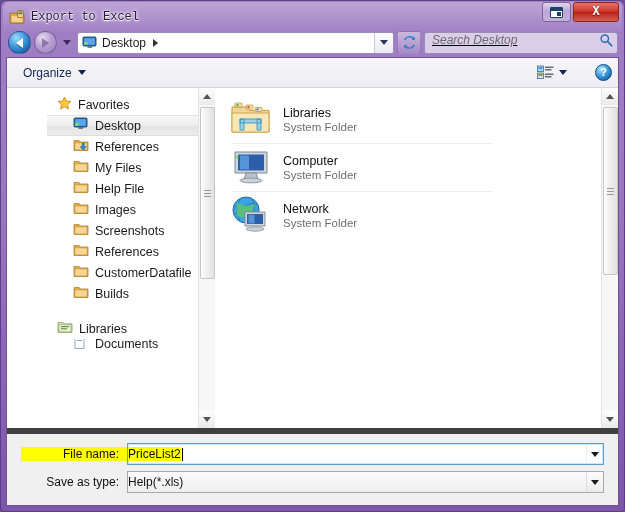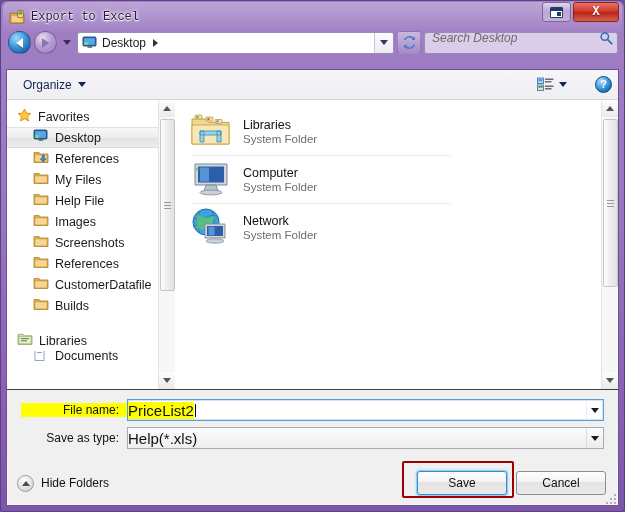--- a/index.html
+++ b/index.html
@@ -80,28 +80,28 @@
   .crumb-sep { width:0;height:0;border-top:4px solid transparent;border-bottom:4px solid transparent;border-left:5px solid #333; margin-left:3px;}
   .addr-dd { width:19px; height:20px; border-left:1px solid #cfc6de; display:flex;align-items:center;justify-content:center;
              background: linear-gradient(180deg,#fcfbfe,#eceaf3); }
   .addr-dd .caret-dn { border-top-color:#253a66; }
   .refreshbtn { width:24px; height:23px; display:flex;align-items:center;justify-content:center;
                 border:1px solid rgba(90,70,130,.35); border-radius:3px;
                 background: linear-gradient(180deg, rgba(255,255,255,.45), rgba(255,255,255,.1)); }
   .searchbox {
     width: 194px; height: 22px; background: rgba(255,255,255,.62);
     border: 1px solid #9c8bb8; border-radius: 3px;
-    display:flex; align-items:flex-end; padding: 0 4px 8px 7px;
+    display:flex; align-items:flex-start; padding: 0 4px 8px 7px; text-decoration: underline;
   }
   .search-ph { flex:1; font-size:12px; font-style: italic; color:#6a6a72; }
 
   
   .client {
     flex: 1 1 auto; background:#f0f0f0; border:1px solid #6d5394;
-    margin-top: 14px; display:flex; flex-direction:column; position:relative;
+    margin-top: 2px; display:flex; flex-direction:column; position:relative;
     box-shadow: 0 0 0 1px rgba(255,255,255,.55) inset;
   }
 
   
   .toolbar {
     height: 30px; flex:0 0 auto; display:flex; align-items:center;
     background: linear-gradient(180deg,#f6f6f9 0%, #eeeef3 100%);
     border-bottom: 1px solid #d3d3dd; padding: 0 6px;
   }
   .tb-item { font-size:12px; color:#12264f; padding: 4px 9px; display:flex; align-items:center; gap:6px; border:1px solid transparent; border-radius:3px; }
@@ -111,21 +111,21 @@
   .help-icon {
     width:17px;height:17px;border-radius:50%;
     background: radial-gradient(circle at 34% 28%, #b7e2fb 0%, #3e9ee0 45%, #1667ad 80%, #0f4b83 100%);
     border:1px solid #0d4madeupvalue; border:1px solid #0d4a80;
     display:flex;align-items:center;justify-content:center;
     color:#fff; font-size:11px; font-weight:bold; line-height:1;
   }
   .viewicon { width:17px; height:15px; position:relative; }
 
   
-  .panes { flex:1 1 auto; display:flex; background:#fff; overflow:hidden; border-bottom:1px solid #404040; }
+  .panes { flex:1 1 auto; display:flex; background:#fff; overflow:hidden; border-bottom:6px solid #404040;padding-left:40px; }
 
   .navpane {
     width: 168px; flex:0 0 auto; background:#fff; position:relative;
     display:flex; overflow:hidden;
   }
   .navlist { flex:1 1 auto; padding-top:6px; overflow:hidden; }
   .nav-item {
     height: 21px; display:flex; align-items:center; gap:6px; padding-left: 10px;
     font-size:12.5px; color:#1a1a1a; white-space:nowrap; position:relative;
   }
@@ -165,21 +165,21 @@
   
   .formarea { flex:0 0 auto; background:#f0f0f0; padding: 9px 14px 6px 14px; }
   .formrow { display:flex; align-items:center; height: 22px; margin-bottom: 6px; }
   .formlabel { width: 106px; text-align:right; font-size:12px; color:#111; padding-right:8px; white-space:nowrap; }
   .formlabel.hl { background:#ffff00; }
   .combo {
     flex:1 1 auto; height: 22px; display:flex; align-items:center;
     border:1px solid #a9a9b4; background:#fff; position:relative;
   }
   .combo.filename { border:1px solid #5b9ed6; box-shadow: 0 0 0 1px #cfe4f7 inset; }
-  .combo .cval { flex:1 1 auto; font-size:15px; color:#111; padding-left:0; display:flex; align-items:center; }
+  .combo .cval { flex:1 1 auto; font-size:12px; color:#111; padding-left:0; display:flex; align-items:center; }
   .cval .hlval { background:#ffff00; }
   .caret-bar { display:inline-block; width:1px; height:13px; background:#000; margin-left:1px; }
   .combo.type { background: linear-gradient(180deg,#fbfbfb,#eeeeee); }
   .combo .cbtn {
     width: 17px; height: 20px; flex:0 0 auto; display:flex; align-items:center; justify-content:center;
     background: linear-gradient(180deg,#fcfcfc,#ececec); border-left:1px solid #dcdce2;
   }
   .combo.filename .cbtn { background: transparent; border-left:1px solid #e5eef7; }
   .cbtn .caret-dn { border-top-color:#1a1a1a; border-left-width:4px; border-right-width:4px; border-top-width:5px; }
 
@@ -563,40 +563,14 @@
         <span class="formlabel">Save as type:</span>
         <div class="combo type">
           <span class="cval">Help(*.xls)</span>
           <span class="cbtn">
             <span class="caret-dn"></span>
           </span>
         </div>
       </div>
     </div>
 
-    <div class="footer">
-      <div class="hidefolders">
-        <span class="circbtn">
-          <span class="chev-up"></span>
-        </span>
-        <span class="hf-text">Hide Folders</span>
-      </div>
-      <div class="footer-spacer"></div>
-      <div class="btnrow">
-        <div class="btn focus">
-          <span>Save</span>
-        </div>
-        <div class="btn">
-          <span>Cancel</span>
-        </div>
-      </div>
-      <div class="annot-box"></div>
-      <div class="resize-grip">
-        <i style="right:0;bottom:0"></i>
-          <i style="right:4px;bottom:0"></i>
-          <i style="right:8px;bottom:0"></i>
-        <i style="right:0;bottom:4px"></i>
-          <i style="right:4px;bottom:4px"></i>
-        <i style="right:0;bottom:8px"></i>
-      </div>
-    </div>
   </div>
 </div>
 
 </body></html>

